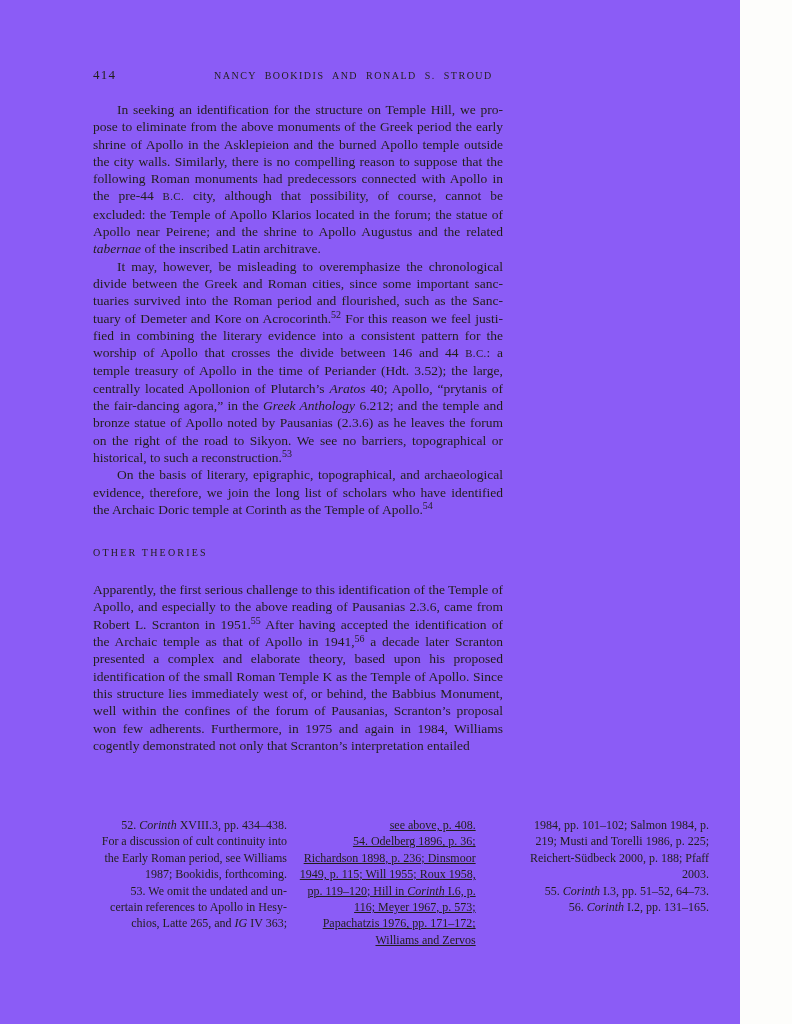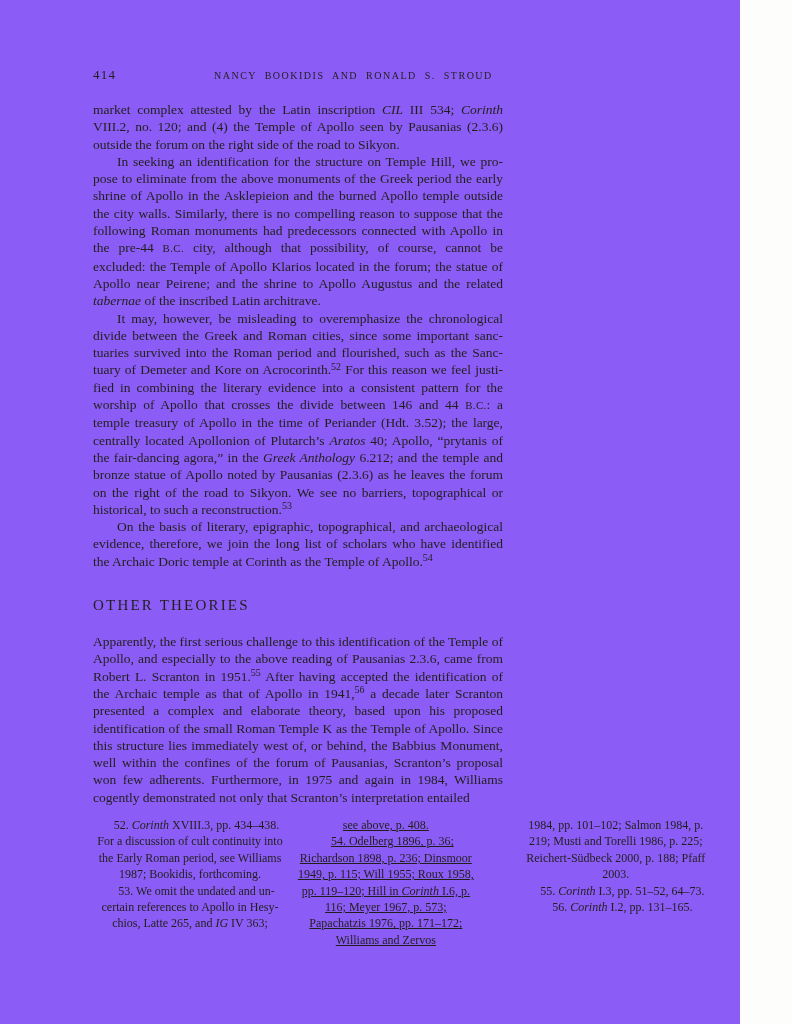--- a/index.html
+++ b/index.html
@@ -34,58 +34,57 @@
     width: 410px;
     font-size: 13.5px;
     line-height: 17.3px;
     text-align: justify;
   }
   .main p { margin: 0; }
   .main p.indent { text-indent: 24px; }
   h2.sechead {
     margin: 26px 0 19px 0;
     font-weight: normal;
-    font-size: 15px;
+    font-size: 10px;
     line-height: 18px;
     letter-spacing: 2.2px;
   }
   sup {
     font-size: 10px;
     line-height: 0;
     vertical-align: baseline;
     position: relative;
     top: -4.5px;
   }
   .sc { font-size: 0.8em; letter-spacing: 0.4px; }
   .footnotes {
     position: absolute;
     left: 93px;
     top: 817px;
     width: 616px;
     display: flex;
     font-size: 12px;
     line-height: 16.4px;
-    text-align: center;
+    text-align: right;
   }
   .footnotes p { margin: 0; }
   .footnotes p.indent { text-indent: 13px; }
   .fncol1 { width: 202px; margin-right: 9px; }
   .fncol2 { width: 187px; margin-right: 39px; text-decoration: underline; }
   .fncol3 { width: 194px; margin-left: 8px; }
 </style>
 </head>
 <body>
 
 <div class="page">
 
   <div class="pagenum">414</div>
   <div class="runhead">NANCY BOOKIDIS AND RONALD S. STROUD</div>
 
   <div class="main">
-    <p class="bp">market complex attested by the Latin inscription <i>CIL</i> III 534; <i>Corinth</i> VIII.2, no. 120; and (4) the Temple of Apollo seen by Pausanias (2.3.6) outside the forum on the right side of the road to Sikyon.</p>
     <p class="bp indent">In seeking an identification for the structure on Temple Hill, we pro­pose to eliminate from the above monuments of the Greek period the early shrine of Apollo in the Asklepieion and the burned Apollo temple outside the city walls. Similarly, there is no compelling reason to suppose that the following Roman monuments had predecessors connected with Apollo in the pre-44 <span class="sc">B.C.</span> city, although that possibility, of course, cannot be excluded: the Temple of Apollo Klarios located in the forum; the statue of Apollo near Peirene; and the shrine to Apollo Augustus and the related <i>tabernae</i> of the inscribed Latin architrave.</p>
     <p class="bp indent">It may, however, be misleading to overemphasize the chronological divide between the Greek and Roman cities, since some important sanc­tuaries survived into the Roman period and flourished, such as the Sanc­tuary of Demeter and Kore on Acrocorinth.<sup>52</sup> For this reason we feel justi­fied in combining the literary evidence into a consistent pattern for the worship of Apollo that crosses the divide between 146 and 44 <span class="sc">B.C.</span>: a temple treasury of Apollo in the time of Periander (Hdt. 3.52); the large, centrally located Apollonion of Plutarch’s <i>Aratos</i> 40; Apollo, “prytanis of the fair-dancing agora,” in the <i>Greek Anthology</i> 6.212; and the temple and bronze statue of Apollo noted by Pausanias (2.3.6) as he leaves the forum on the right of the road to Sikyon. We see no barriers, topographical or historical, to such a reconstruction.<sup>53</sup></p>
     <p class="bp indent">On the basis of literary, epigraphic, topographical, and archaeological evidence, therefore, we join the long list of scholars who have identified the Archaic Doric temple at Corinth as the Temple of Apollo.<sup>54</sup></p>
     <h2 class="sechead">OTHER THEORIES</h2>
     <p class="bp">Apparently, the first serious challenge to this identification of the Temple of Apollo, and especially to the above reading of Pausanias 2.3.6, came from Robert L. Scranton in 1951.<sup>55</sup> After having accepted the identifica­tion of the Archaic temple as that of Apollo in 1941,<sup>56</sup> a decade later Scranton presented a complex and elaborate theory, based upon his pro­posed identification of the small Roman Temple K as the Temple of Apollo. Since this structure lies immediately west of, or behind, the Babbius Mon­ument, well within the confines of the forum of Pausanias, Scranton’s pro­posal won few adherents. Furthermore, in 1975 and again in 1984, Wil­liams cogently demonstrated not only that Scranton’s interpretation entailed</p>
   </div>
 
   <div class="footnotes">
     <div class="fncol fncol1">
       <p class="fn indent">52. <i>Corinth</i> XVIII.3, pp. 434–438. For a discussion of cult continuity into the Early Roman period, see Williams 1987; Bookidis, forthcoming.</p>

